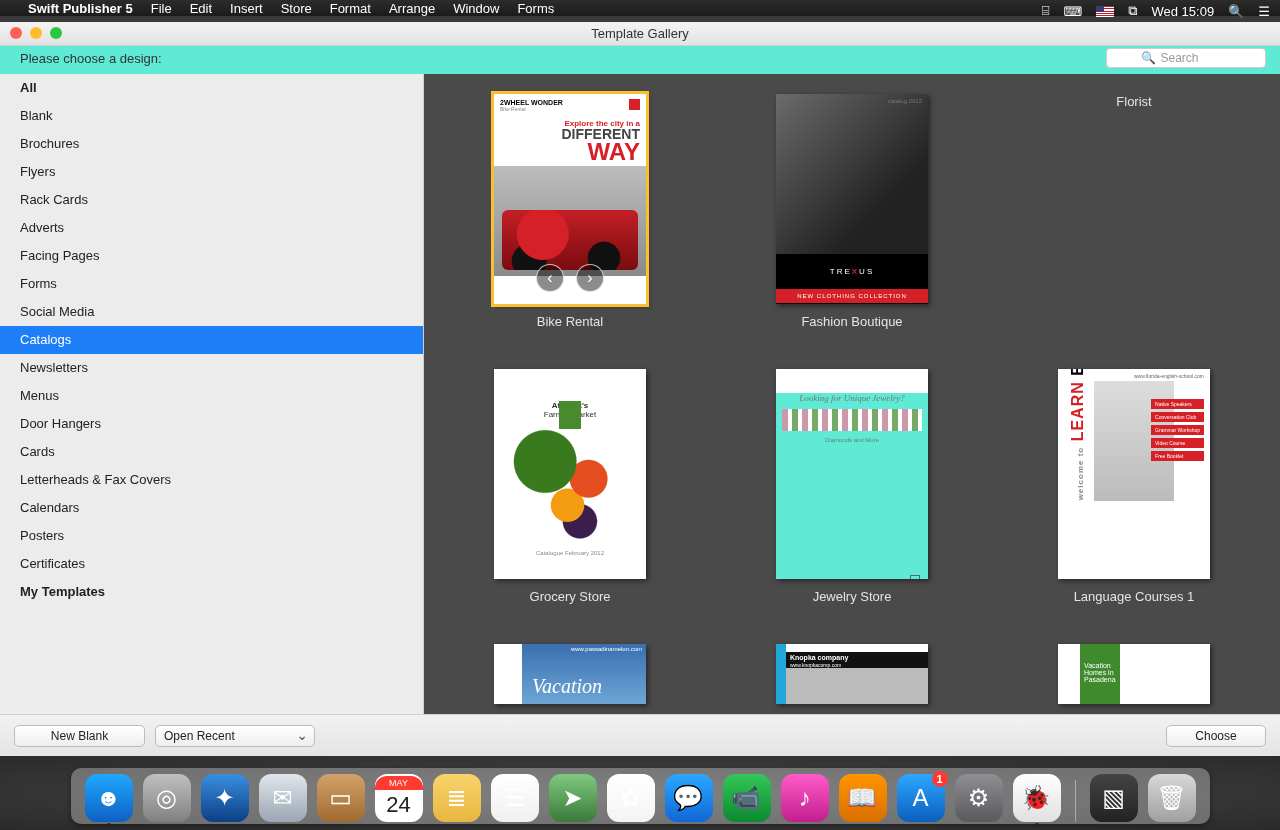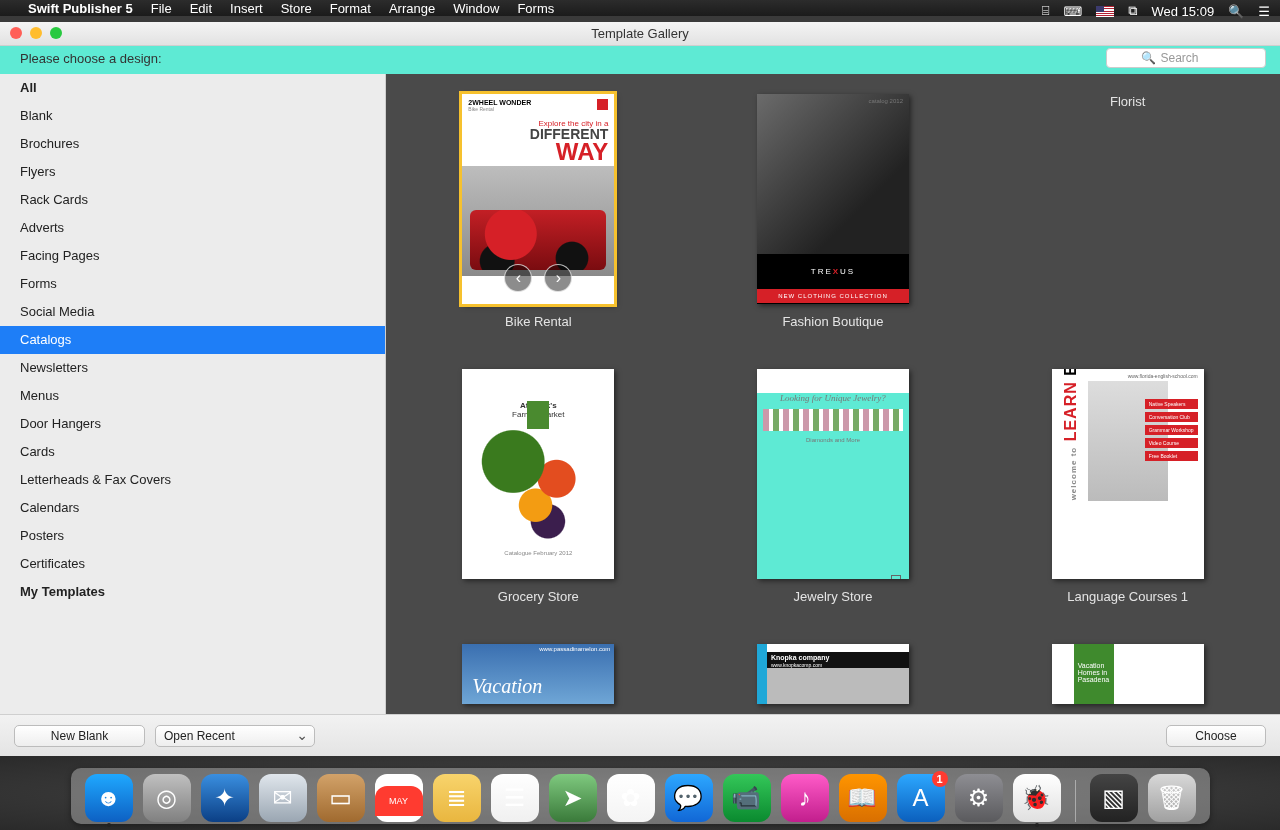--- a/index.html
+++ b/index.html
@@ -20,21 +20,21 @@
   .trafficlights { position:absolute; left:10px; top:5px; display:flex; gap:8px; }
   .trafficlights .dot { width:12px; height:12px; border-radius:50%; }
   .dot.red { background:#ff5f57; } .dot.yellow { background:#ffbd2e; } .dot.green { background:#28c940; }
 
   .header-row { height: 28px; display:flex; align-items:center; justify-content:space-between; padding:0 14px 4px 20px; font-size:13px; color:#333; background:#5eead4; }
   .search-wrap { width:160px; height:20px; background:#fff; border:1px solid #ccc; border-radius:4px; display:flex; align-items:center; justify-content:center; gap:4px; font-size:12px; color:#999; }
   .search-wrap input { border:none; outline:none; width:70px; font-size:12px; color:#333; }
   .search-wrap input::placeholder { color:#999; }
 
   .body { display:flex; height: calc(100% - 24px - 28px - 42px); }
-  .sidebar { width: 386px; background:#ececec; overflow:auto; border-right:1px solid #cfcfcf; }
+  .sidebar { width: 424px; background:#ececec; overflow:auto; border-right:1px solid #cfcfcf; }
   .sidebar-item { padding: 4px 20px; font-size:13px; color:#222; cursor:pointer; line-height:20px; }
   .sidebar-item.bold { font-weight:700; }
   .sidebar-item.selected { background:#1e7ef7; color:#fff; }
 
   .content { flex:1; background:#4a4a4a; padding: 20px 40px; overflow:auto; }
   .grid { display:grid; grid-template-columns: repeat(3, 1fr); gap: 40px 70px; }
   .template-cell { display:flex; flex-direction:column; align-items:center; gap:10px; }
   .thumb-wrap { width:152px; position:relative; }
   .thumb { width:152px; height:210px; background:#fff; box-shadow: 2px 2px 5px rgba(0,0,0,0.5); position:relative; overflow:hidden; }
   .thumb.selected { outline:3px solid #f6c12e; outline-offset:0; }
@@ -55,21 +55,21 @@
   .dock { margin-bottom:6px; padding:6px 14px 2px 14px; background: rgba(230,230,230,0.35); border-radius: 10px; display:flex; align-items:flex-end; gap:10px; box-shadow: 0 2px 6px rgba(0,0,0,0.4); }
   .dock .app { width:48px; height:48px; border-radius:12px; position:relative; display:flex; align-items:center; justify-content:center; font-size:24px; color:#fff; }
   .dock .sep { width:1px; height:42px; background:rgba(255,255,255,0.4); margin:0 4px; }
   .dock .app .ind { position:absolute; bottom:-5px; left:50%; transform:translateX(-50%); width:4px; height:4px; border-radius:50%; background:#222; }
   .dock .badge { position:absolute; top:-3px; right:-3px; min-width:16px; height:16px; border-radius:8px; background:#ff3b30; color:#fff; font-size:11px; display:flex; align-items:center; justify-content:center; padding:0 3px; font-weight:700; }
 
   
   .t-bike { background:#fff; }
   .t-bike .hdr { font-size:7px; padding:5px 6px; display:flex; justify-content:space-between; align-items:flex-start; }
   .t-bike .logo { width:11px; height:11px; background:#d62027; }
-  .t-bike .slogan { font-size:8px; padding:2px 6px 0 0; color:#d62027; text-align:right; font-weight:400; }
+  .t-bike .slogan { font-size:8px; padding:2px 6px 0 0; color:#d62027; text-align:right; font-weight:700; }
   .t-bike .big { font-size:24px; font-family: Impact, sans-serif; color:#d62027; text-align:right; padding-right:6px; font-weight:900; line-height:0.9; }
   .t-bike .photo { height:110px; background:linear-gradient(#bdbdbd,#8a8a8a); position:relative; margin-top:4px; }
   .t-bike .moto { position:absolute; left:8px; right:8px; bottom:6px; height:60px; background:radial-gradient(circle at 30% 40%, #d62027 0 25%, transparent 26%), radial-gradient(circle at 75% 80%, #111 0 14%, transparent 15%), radial-gradient(circle at 20% 85%, #111 0 14%, transparent 15%), linear-gradient(#c31f25,#7a0c10); border-radius:6px; }
 
   .t-fashion { background:#000; }
   .t-fashion .photo { height:160px; background:linear-gradient(135deg,#6b6b6b 0%,#222 70%); }
   .t-fashion .date { position:absolute; top:4px; right:6px; font-size:6px; color:#777; }
   .t-fashion .band { height:35px; background:#000; color:#fff; font-size:9px; display:flex; flex-direction:column; align-items:center; justify-content:center; gap:2px; }
   .t-fashion .band .lg { font-size:8px; letter-spacing:2px; }
   .t-fashion .band .lg b { color:#d62027; }
@@ -94,21 +94,21 @@
 
   .t-english { background:#fff; position:relative; }
   .t-english .vert { position:absolute; left:6px; bottom:6px; top:30px; width:28px; display:flex; align-items:center; justify-content:center; }
   .t-english .vert span { transform:rotate(-90deg); transform-origin:center; font-size:16px; font-weight:800; white-space:nowrap; letter-spacing:1px; }
   .t-english .vert span .red { color:#d62027; }
   .t-english .url { position:absolute; top:4px; right:6px; font-size:5px; color:#666; }
   .t-english .people { position:absolute; left:36px; right:36px; top:12px; height:120px; background:linear-gradient(#ddd,#bbb); }
   .t-english .tags { position:absolute; right:6px; top:30px; display:flex; flex-direction:column; gap:3px; }
   .t-english .tags div { background:#d62027; color:#fff; font-size:5px; padding:2px 4px; }
 
-  .t-vacation .sky { height:100%; background:linear-gradient(#3a6fb0,#6fa6d6); position:relative; }
+  .t-vacation .sky { height:100%; background:linear-gradient(#3a6fb0,#6fa6d6); position:relative;margin-left:28px; }
   .t-vacation .tt { position:absolute; left:10px; bottom:6px; color:#fff; font-family:"Times New Roman",serif; font-size:20px; font-style:italic; }
   .t-vacation .url { position:absolute; top:2px; right:4px; color:#fff; font-size:6px; }
 
   .t-knopka { background:#fff; }
   .t-knopka .side { position:absolute; left:0; top:0; bottom:0; width:10px; background:#1fa8d8; }
   .t-knopka .bar { position:absolute; left:10px; right:0; top:8px; height:16px; background:#111; color:#fff; font-size:7px; padding:2px 4px; }
   .t-knopka .photo { position:absolute; left:10px; right:0; top:24px; height:60px; background:#bbb; }
 
   .t-vhomes { background:#fff; }
   .t-vhomes .gr { position:absolute; left:22px; top:0; width:40px; height:100%; background:#3f8a2d; color:#fff; font-size:7px; padding:18px 4px; }
@@ -323,21 +323,21 @@
 </div>
 
 <div class="dock-area">
   <div class="dock" id="dock">
       <div class="app" style="background: linear-gradient(rgb(31, 168, 255), rgb(13, 96, 195));">☻<div class="ind"></div></div>
       <div class="app" style="background: linear-gradient(rgb(192, 192, 192), rgb(128, 128, 128));">◎</div>
       <div class="app" style="background: linear-gradient(rgb(58, 143, 224), rgb(11, 63, 133));">✦</div>
       <div class="app" style="background: linear-gradient(rgb(224, 230, 236), rgb(154, 166, 178));">✉</div>
       <div class="app" style="background: linear-gradient(rgb(210, 162, 105), rgb(160, 106, 47));">▭</div>
       <div class="app" style="background: rgb(255, 255, 255);">
-        <div style="position:absolute;top:12px;left:0;right:0;height:30px;background:#ff3b30;color:#fff;font-size:9px;display:flex;align-items:center;justify-content:center;border-radius:12px 12px 0 0">MAY</div>
+        <div style="position:absolute;top:2px;left:0;right:0;height:14px;background:#ff3b30;color:#fff;font-size:9px;display:flex;align-items:center;justify-content:center;border-radius:12px 12px 0 0">MAY</div>
         <div style="margin-top:14px;color:#222;font-size:22px;font-weight:400">24</div>
       </div>
       <div class="app" style="background: linear-gradient(rgb(248, 212, 108), rgb(233, 182, 63));">≣</div>
       <div class="app" style="background: linear-gradient(rgb(255, 255, 255), rgb(240, 240, 240));">☰</div>
       <div class="app" style="background: linear-gradient(rgb(127, 201, 127), rgb(58, 122, 58));">➤</div>
       <div class="app" style="background: linear-gradient(rgb(255, 255, 255), rgb(244, 244, 244));">✿</div>
       <div class="app" style="background: linear-gradient(rgb(44, 167, 255), rgb(17, 103, 214));">💬</div>
       <div class="app" style="background: linear-gradient(rgb(52, 199, 89), rgb(10, 138, 47));">📹</div>
       <div class="app" style="background: linear-gradient(rgb(255, 91, 200), rgb(194, 30, 141));">♪</div>
       <div class="app" style="background: linear-gradient(rgb(255, 149, 0), rgb(217, 111, 0));">📖</div>

